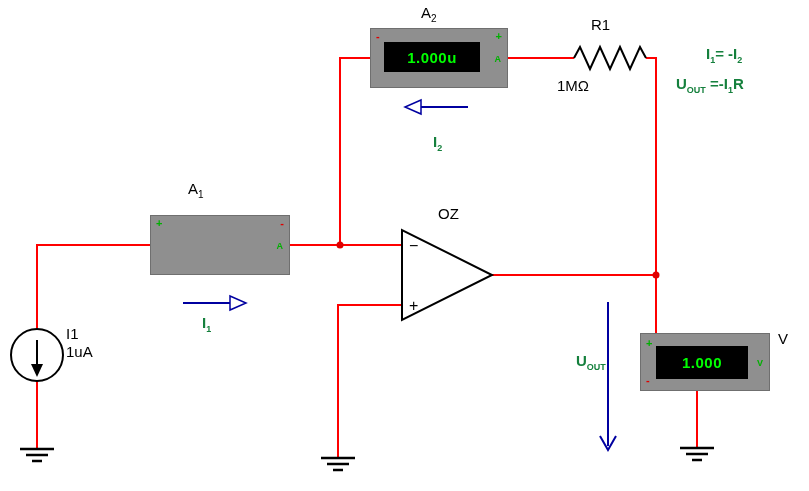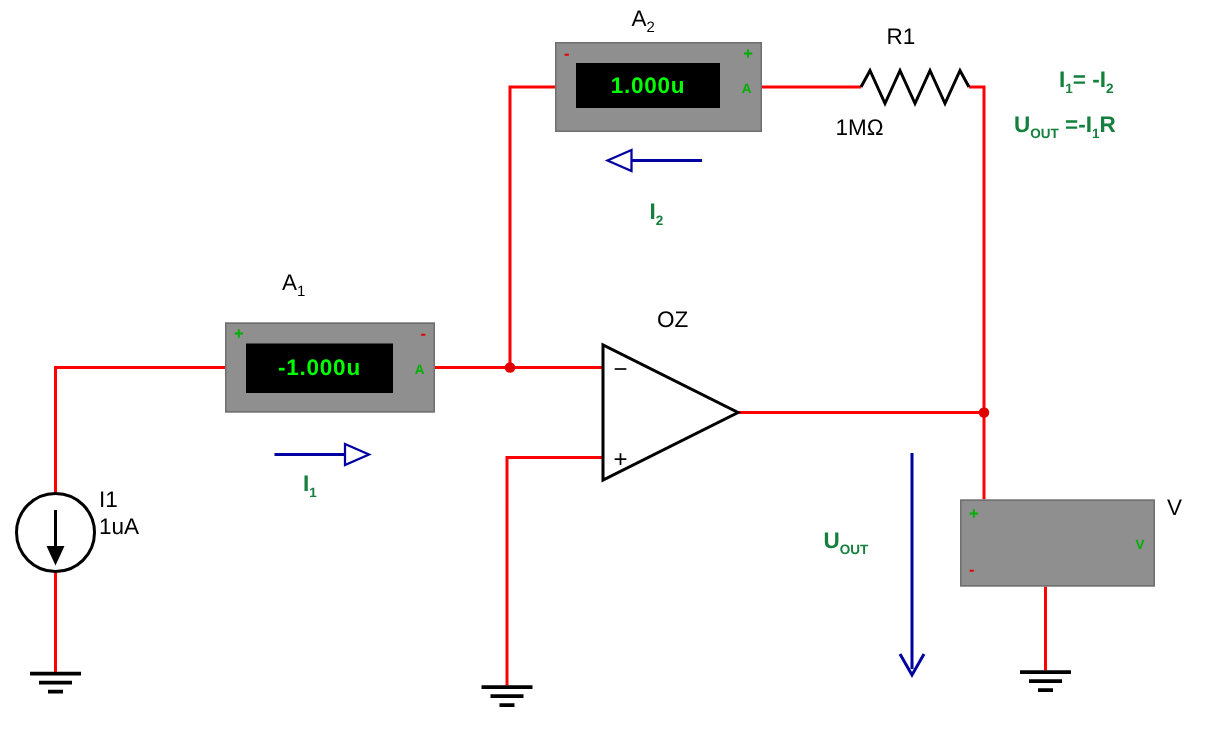--- a/index.html
+++ b/index.html
@@ -85,39 +85,39 @@
     <div class="display" style="left:13px;top:13px;width:96px;height:30px;">
       <span>1.000u</span>
     </div>
     <span class="unit" style="right:6px;top:25px;">A</span>
   </div>
   <div class="lbl" style="left:421px;top:4px;"><span>A</span><sub>2</sub></div>
 
   <div class="meter" style="left:150px;top:215px;width:140px;height:60px;">
     <span class="sign green" style="left:5px;top:2px;">+</span>
     <span class="sign red" style="right:5px;top:2px;">-</span>
-    <div class="display" style="left:13px;top:13px;width:98px;height:33px;">
-      <span>-1.000u</span>
-    </div>
     <span class="unit" style="right:6px;top:25px;">A</span>
   </div>
   <div class="lbl" style="left:188px;top:180px;"><span>A</span><sub>1</sub></div>
 
   <div class="meter" style="left:640px;top:333px;width:130px;height:58px;">
     <span class="sign green" style="left:5px;top:4px;">+</span>
     <span class="sign red" style="left:5px;bottom:4px;">-</span>
+    <div class="display" style="left:15px;top:12px;width:92px;height:33px;">
+      <span>1.000</span>
+    </div>
     <span class="unit" style="right:6px;top:24px;">V</span>
   </div>
   <div class="lbl" style="left:778px;top:330px;">V</div>
 
   <div class="lbl" style="left:591px;top:16px;">R1</div>
   <div class="lbl" style="left:557px;top:77px;">1MΩ</div>
   <div class="lbl" style="left:438px;top:205px;">OZ</div>
   <div class="lbl" style="left:66px;top:325px;">I1</div>
   <div class="lbl" style="left:66px;top:343px;">1uA</div>
 
   <div class="lbl blue" style="left:202px;top:314px;"><span>I</span><sub>1</sub></div>
   <div class="lbl blue" style="left:433px;top:133px;"><span>I</span><sub>2</sub></div>
-  <div class="lbl blue" style="left:549px;top:352px;"><span>U</span><sub>OUT</sub></div>
+  <div class="lbl blue" style="left:576px;top:352px;"><span>U</span><sub>OUT</sub></div>
   <div class="lbl blue" style="left:706px;top:45px;"><span>I</span><sub>1</sub><span>= -I</span><sub>2</sub></div>
   <div class="lbl blue" style="left:676px;top:75px;"><span>U</span><sub>OUT</sub><span> =-I</span><sub>1</sub><span>R</span></div>
 
 </div>
 
 </body></html>

